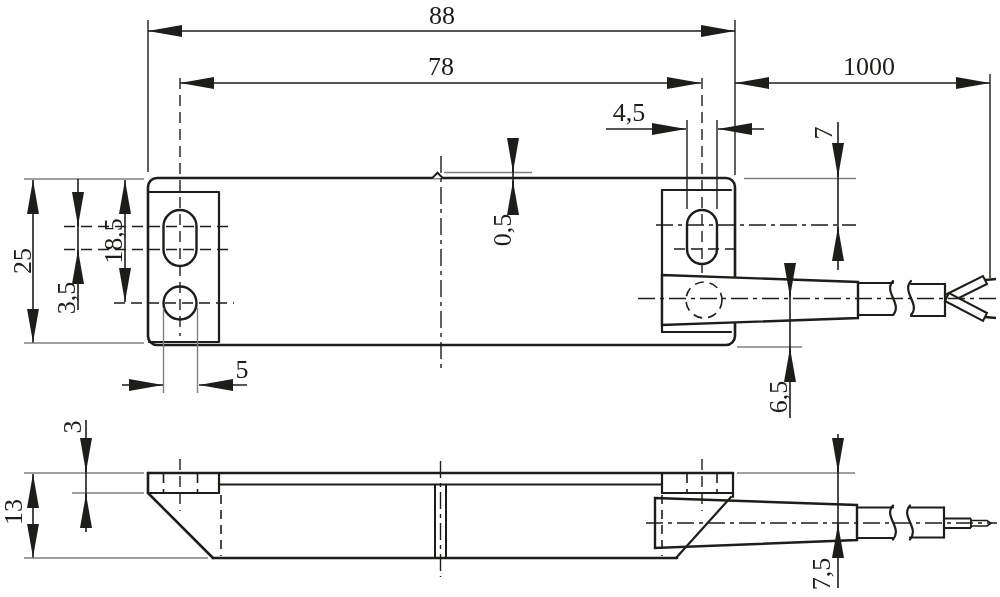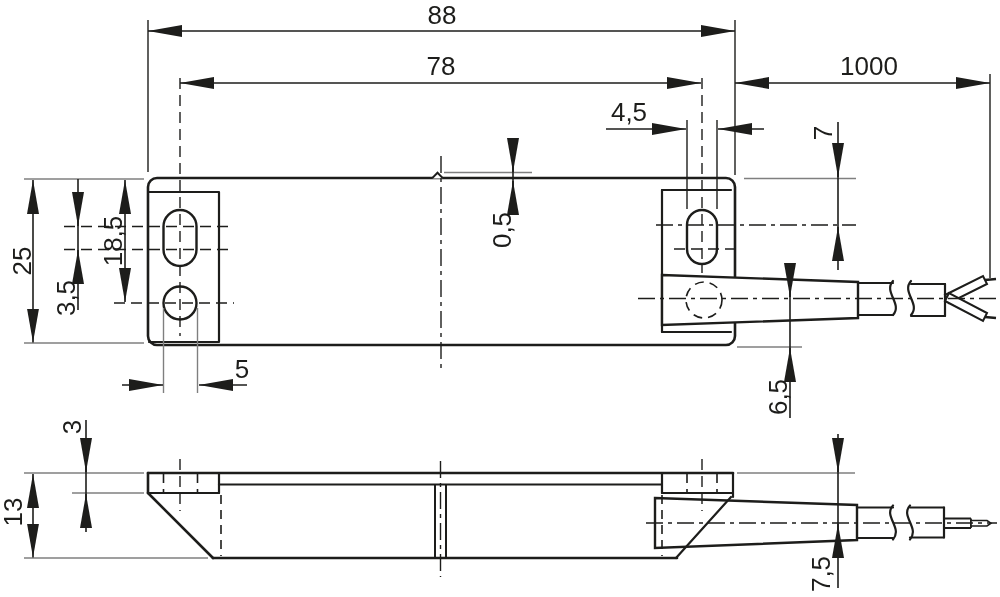--- a/index.html
+++ b/index.html
@@ -1,17 +1,17 @@
 <!DOCTYPE html>
 <html><head>
 <meta charset="utf-8">
 <style>
   html,body{margin:0;padding:0;background:#ffffff;}
   .stage{position:relative;width:1000px;height:597px;background:#ffffff;overflow:hidden;
-         font-family:Liberation Sans, sans-serif;}
+         font-family:Liberation Serif, serif;}
   svg{display:block;}
   .outl{stroke:#1d1d1b;stroke-width:2.6;fill:none;stroke-linecap:round;stroke-linejoin:round;}
   .outl2{stroke:#1d1d1b;stroke-width:2.2;fill:none;stroke-linecap:round;stroke-linejoin:round;}
   .feat{stroke:#1d1d1b;stroke-width:2.4;fill:#ffffff;}
   .wfill{fill:#ffffff;}
   .dim{stroke:#1d1d1b;stroke-width:1.6;fill:none;}
   .ext{stroke:#7f7f7f;stroke-width:1.4;fill:none;}
   .extb{stroke:#1d1d1b;stroke-width:1.4;fill:none;}
   .hid{stroke:#1d1d1b;stroke-width:1.6;fill:none;stroke-dasharray:9 6;}
   .cl{stroke:#1d1d1b;stroke-width:1.4;fill:none;stroke-dasharray:17 5 4 5;}

